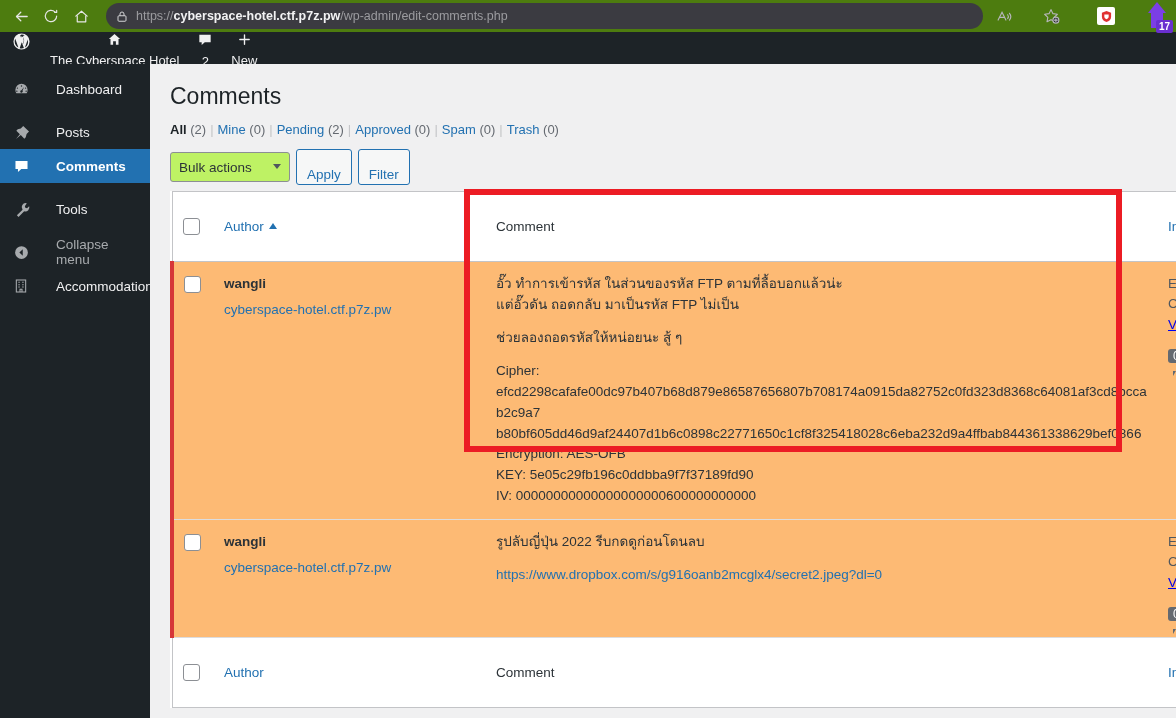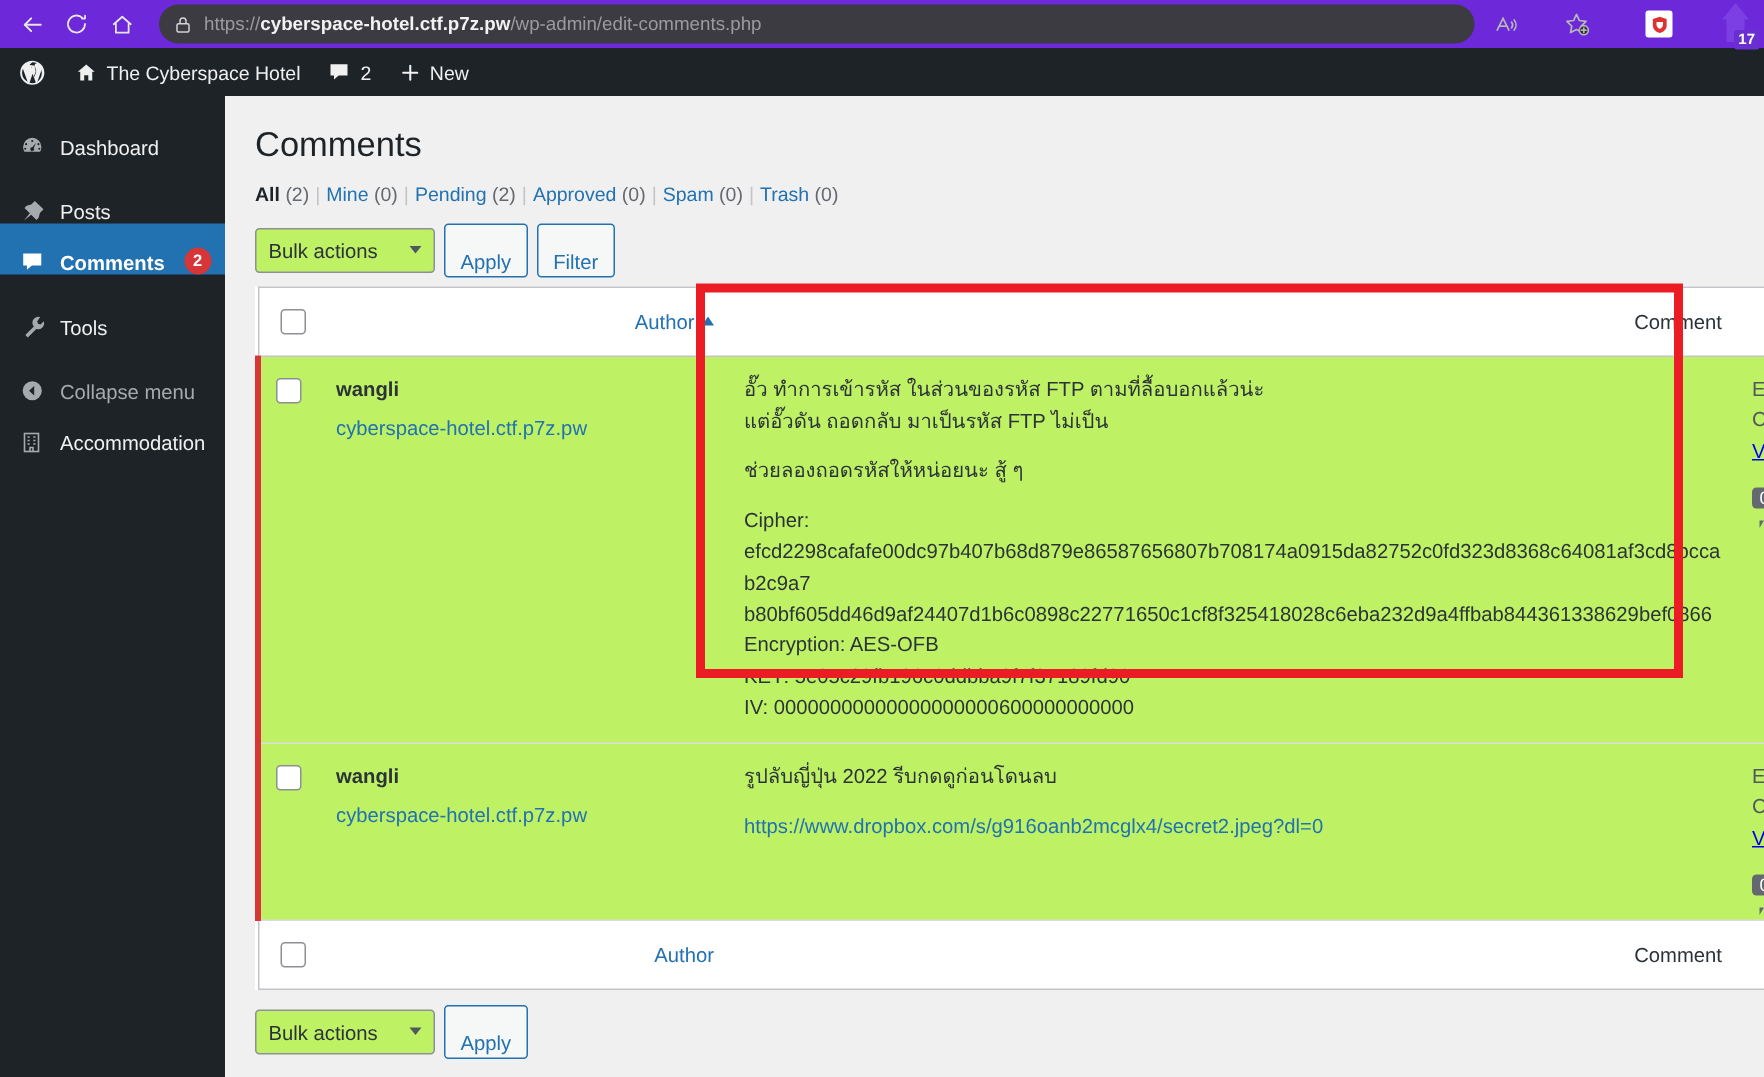--- a/index.html
+++ b/index.html
@@ -8,21 +8,21 @@
     margin: 0; padding: 0;
     width: 1176px; height: 718px;
     overflow: hidden;
     background: #f0f0f1;
     font-family: "Liberation Sans", "DejaVu Sans", sans-serif;
   }
 
   
   .browser-bar {
     height: 32px;
-    background: #6d28d9;
+    background: #4d7c0f;
     display: flex;
     align-items: center;
     padding: 0 6px;
     position: relative;
   }
   .nav-btn {
     width: 30px; height: 26px;
     display: flex; align-items: center; justify-content: center;
     color: #e6e6e6;
     border-radius: 4px;
@@ -87,43 +87,44 @@
     color: #f0f0f1;
     display: flex;
     align-items: center;
     font-size: 13px;
     padding-left: 2px;
   }
   .adminbar .ab-item {
     display: flex; align-items: center; gap: 6px;
     padding: 0 9px; height: 32px; color: #f0f0f1;
     white-space: nowrap;
+    flex-direction: column;
   }
   .adminbar .wp-logo { padding: 0 10px; }
   .adminbar svg { display: block; }
 
   
   .wrap { display: flex; height: calc(718px - 32px - 32px); }
 
   
   .sidebar {
     width: 150px;
     flex: 0 0 150px;
     background: #1d2327;
     color: #f0f0f1;
     padding-top: 8px;
   }
   .menu-item {
-    display: flex; align-items: flex-end;
+    display: flex; align-items: center;
     height: 34px;
     padding: 0 10px 0 11px;
     font-size: 13.5px;
     color: #f0f0f1;
     position: relative;
-    gap: 9px;
+    gap: 25px;
   }
   .menu-item .mi-icon {
     width: 20px; flex: 0 0 20px;
     display: flex; align-items: center; justify-content: center;
     color: #a7aaad;
   }
   .menu-item.current {
     background: #2271b1;
     color: #fff;
     font-weight: 600;
@@ -210,24 +211,24 @@
   
   .wp-table {
     background: #fff;
     border: 1px solid #c3c4c7;
     width: 1260px;
     border-collapse: collapse;
     font-size: 13.5px;
     table-layout: fixed;
   }
   .wp-table th {
-    text-align: right;
+    text-align: left;
     font-weight: 400;
     color: #2271b1;
-    padding: 14px 10px;
+    padding: 26px 10px;
     background: #fff;
     border-bottom: 1px solid #c3c4c7;
     vertical-align: middle;
   }
   .wp-table tfoot th {
     border-bottom: none;
     border-top: 1px solid #c3c4c7;
   }
   .col-cb { width: 42px; }
   .col-author { width: 272px; }
@@ -246,21 +247,21 @@
     width: 0; height: 0;
     border-left: 4.5px solid transparent;
     border-right: 4.5px solid transparent;
     border-bottom: 6px solid #2271b1;
     margin-left: 5px;
     vertical-align: 2px;
   }
   .wp-table td {
     padding: 12px 10px;
     vertical-align: top;
-    background: #bef264;
+    background: #fdba74;
     border-bottom: 1px solid #dcdcde;
     color: #2c3338;
     line-height: 1.55;
     word-wrap: break-word;
     overflow-wrap: anywhere;
   }
   tr.comment-row td.col-cb {
     border-left: 4px solid #d63638;
   }
   tr.comment-row td { border-top: none; }

